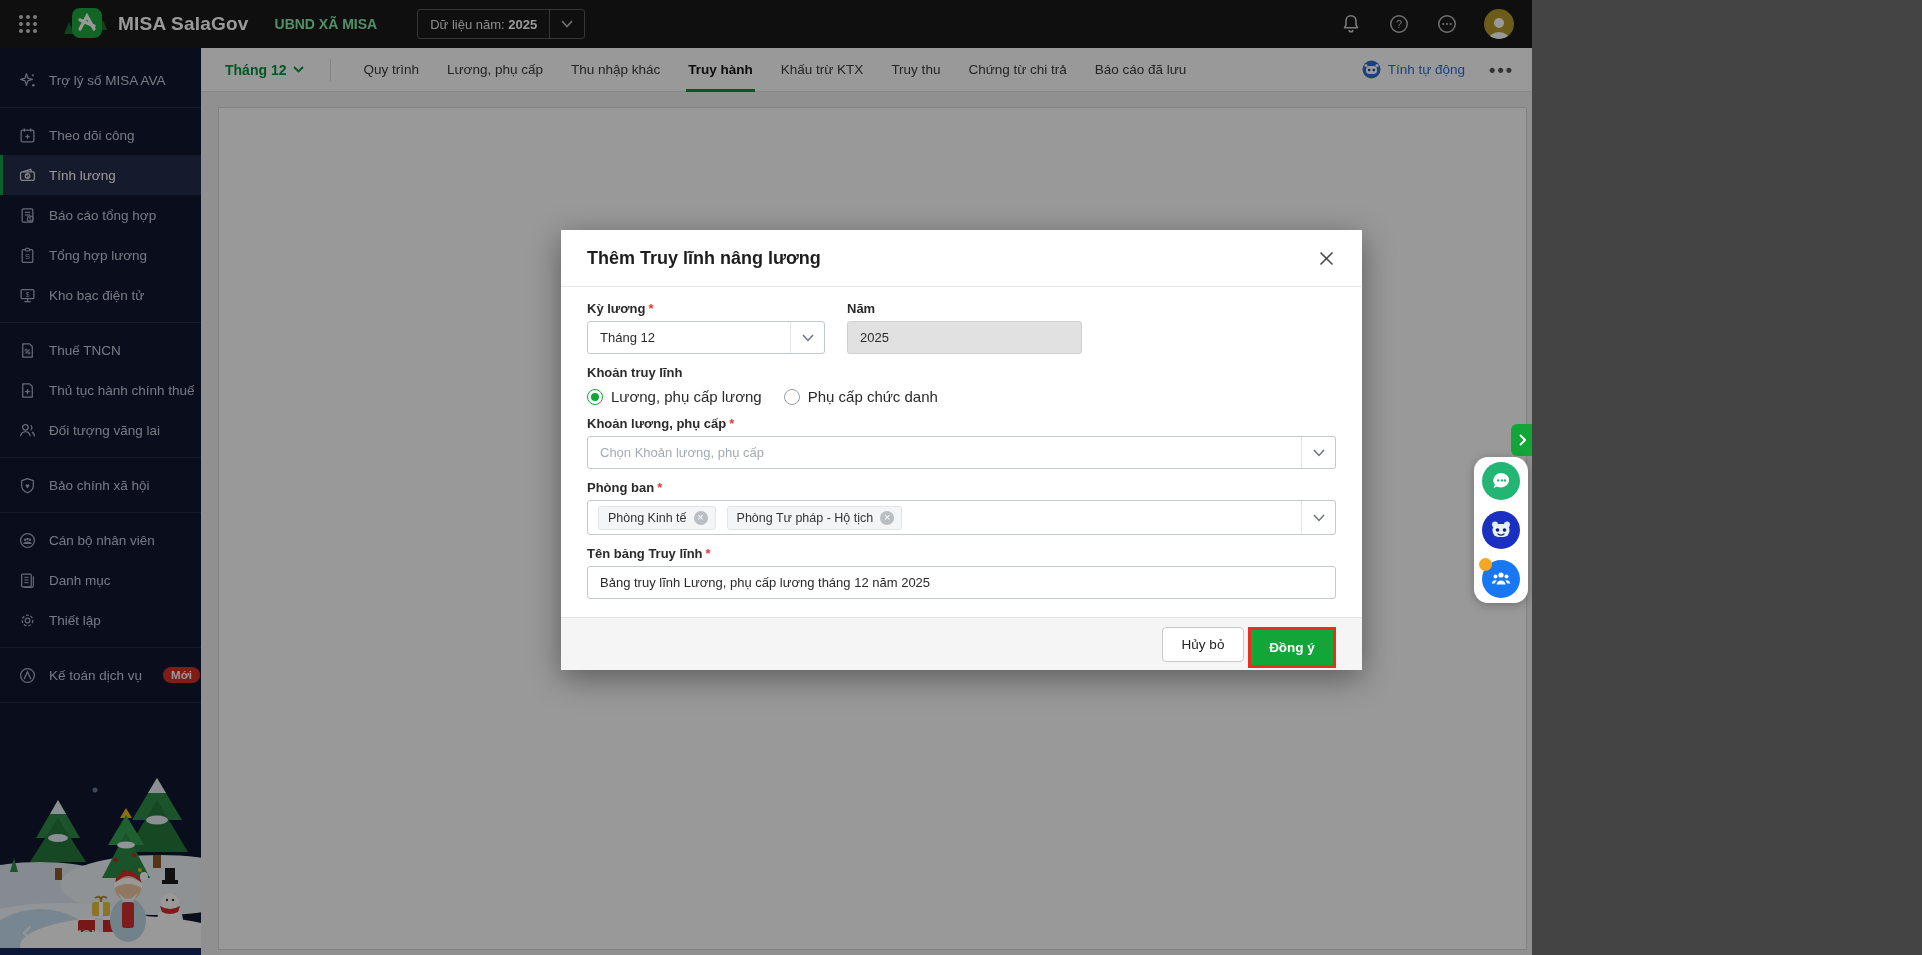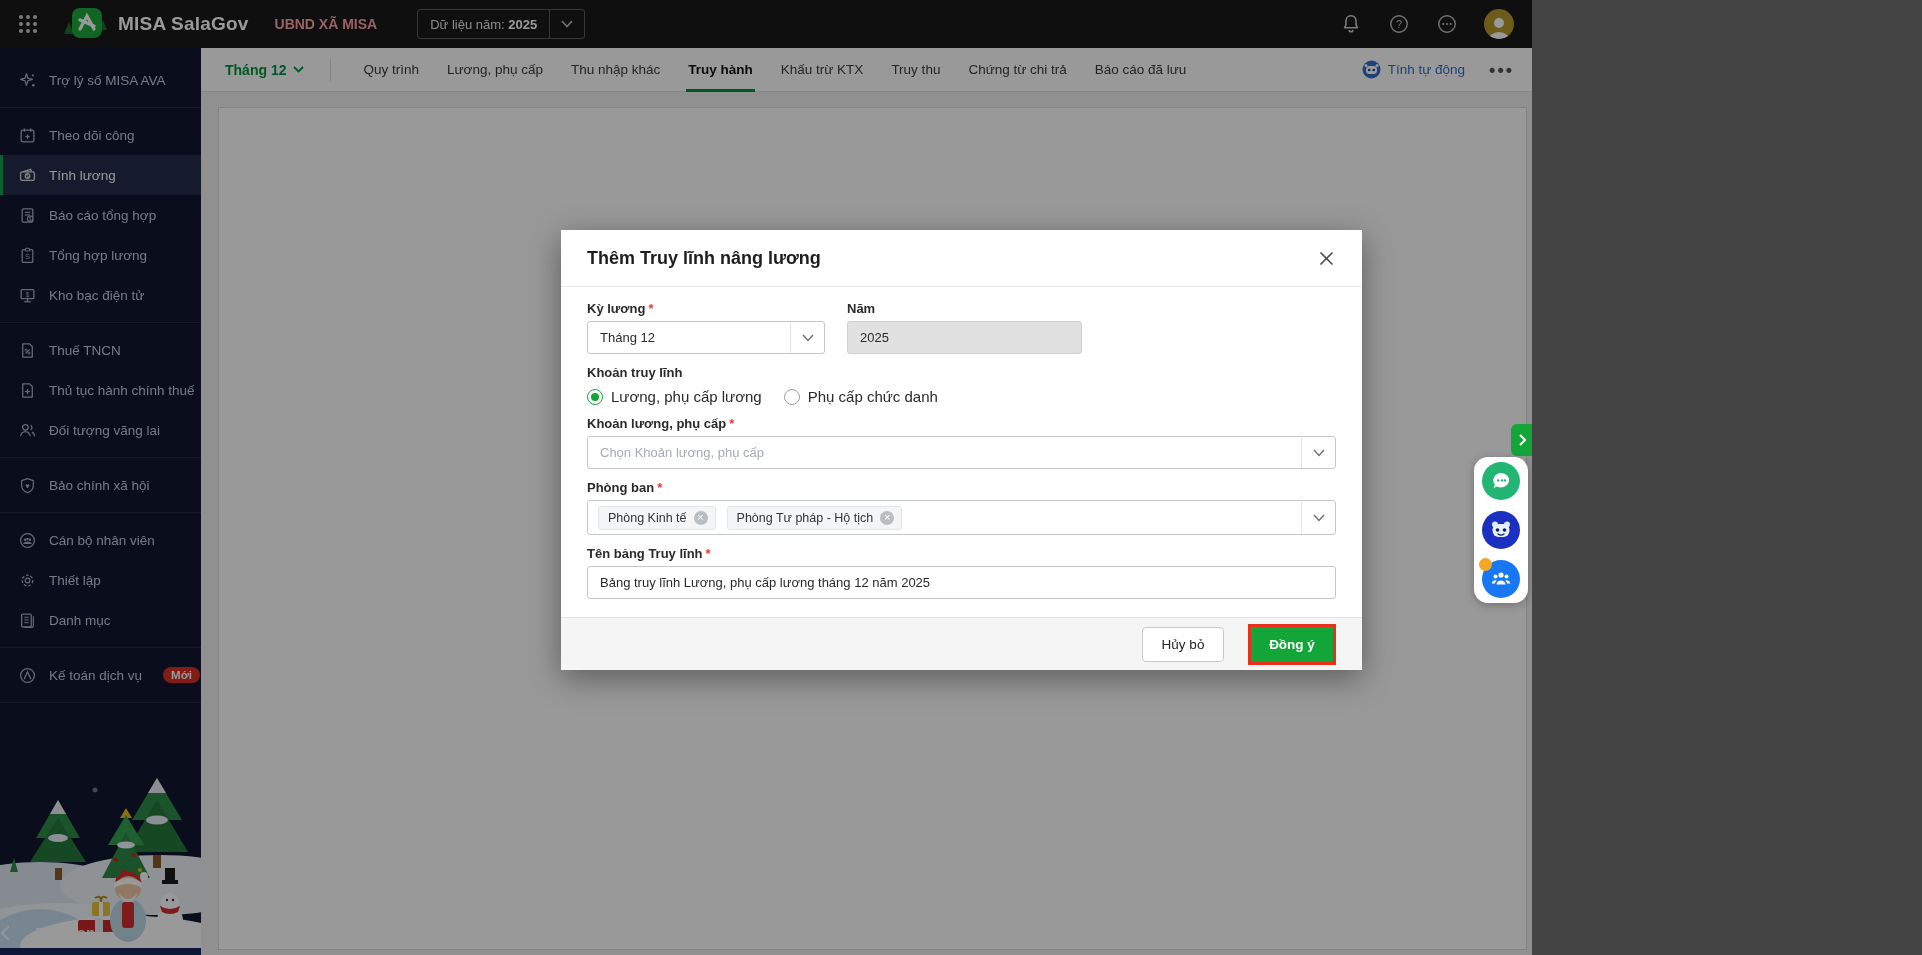--- a/index.html
+++ b/index.html
@@ -11,21 +11,21 @@
             display:flex; align-items:center; padding:0 18px; z-index:10; }
   .grid-icon { width:20px; height:20px; margin-right:30px; cursor:pointer; }
   .logo { width:36px; height:36px; position:relative; margin-right:14px; }
   .logo .sq { position:absolute; left:4px; top:2px; width:30px; height:30px; border-radius:8px; background:#1fab3e; }
   .logo svg { position:absolute; left:4px; top:2px; }
   .logo .hat { position:absolute; left:-4px; top:16px; width:0; height:0; border-left:5px solid transparent;
                border-right:5px solid transparent; border-bottom:12px solid #1c6e33; }
   .logo .hat2 { position:absolute; right:-3px; top:14px; width:0; height:0; border-left:4px solid transparent;
                border-right:4px solid transparent; border-bottom:10px solid #1c6e33; }
   .app-title { color:#fff; font-size:19px; font-weight:700; letter-spacing:.2px; margin-right:26px; }
-  .org-name { color:#fca5a5; font-size:14px; font-weight:700; margin-right:40px; }
+  .org-name { color:#86efac; font-size:14px; font-weight:700; margin-right:40px; }
   .year-box { display:flex; align-items:center; height:30px; border:1px solid #5a5a5a; border-radius:3px;
               color:#e6e6e6; font-size:13px; cursor:pointer; }
   .year-box .txt { padding:0 12px; }
   .year-box .txt b { color:#fff; }
   .year-box .sep { width:1px; height:100%; background:#5a5a5a; }
   .year-box .chev { width:34px; display:flex; align-items:center; justify-content:center; height:100%; }
   .topbar-right { margin-left:auto; display:flex; align-items:center; gap:26px; }
   .tb-ic { width:22px; height:22px; cursor:pointer; }
   .avatar { width:30px; height:30px; border-radius:50%; background:#b5982b; display:flex; align-items:flex-end;
             justify-content:center; overflow:hidden; cursor:pointer; }
@@ -35,22 +35,22 @@
   .side-list { padding-top:12px; }
   .side-item { display:flex; align-items:center; height:40px; padding-left:19px; gap:13px; color:#c6cbdb;
                font-size:13.5px; cursor:pointer; position:relative; }
   .side-item svg { flex:0 0 17px; opacity:.85; }
   .side-item.active { background:#232c4a; color:#fff; }
   .side-item.active::before { content:""; position:absolute; left:0; top:0; bottom:0; width:3px; background:#15a24a; }
   .side-div { height:1px; background:#262e4d; margin:7px 0; }
   .badge-new { background:#d93025; color:#fff; font-size:11.5px; font-weight:700; border-radius:9px;
                padding:2px 8px; margin-left:8px; }
   .xmas { position:absolute; left:0; bottom:7px; width:201px; height:188px; pointer-events:none; }
-  .collapse-btn { position:absolute; left:0; bottom:14px; width:201px; display:flex; align-items:center; gap:26px;
-                  color:rgba(255,255,255,.85); font-size:15px; font-weight:700; cursor:pointer; z-index:3; }
+  .collapse-btn { position:absolute; left:0; bottom:14px; width:201px; display:flex; align-items:center; gap:9px;
+                  padding-left:22px; color:rgba(255,255,255,.85); font-size:15px; font-weight:700; cursor:pointer; z-index:3; }
   .bottom-strip { position:absolute; left:0; bottom:0; width:201px; height:7px; background:#15255c; }
 
   
   .tabbar { position:absolute; left:201px; top:48px; right:0; height:44px; background:#fff;
             border-bottom:1px solid #e2e2e2; display:flex; align-items:center; padding:0 18px 0 24px; z-index:8; }
   .month-sel { display:flex; align-items:center; gap:7px; color:#00953d; font-weight:700; font-size:14px; cursor:pointer; }
   .tab-vdiv { width:1px; height:22px; background:#dcdcdc; margin:0 18px 0 26px; }
   .tab { padding:0 14px; font-size:13.5px; color:#3c3c3c; height:44px; line-height:44px; cursor:pointer; position:relative; }
   .tab.active { font-weight:700; color:#111; }
   .tab.active::after { content:""; position:absolute; left:12px; right:12px; bottom:0; height:3px; background:#00953d; }
@@ -87,21 +87,21 @@
   .radio { width:16px; height:16px; border:1.5px solid #9aa0a6; border-radius:50%; position:relative; flex:0 0 16px; }
   .radio.checked { border-color:#12a639; }
   .radio.checked::after { content:""; position:absolute; inset:3px; border-radius:50%; background:#12a639; }
   .multisel { height:35px; border:1px solid #c3c8cc; border-radius:3px; display:flex; align-items:center; cursor:pointer; }
   .tags { display:flex; gap:11px; padding:0 10px; flex:1; }
   .tag { display:flex; align-items:center; gap:7px; background:#f4f5f6; border:1px solid #e2e4e6; border-radius:3px;
          height:24px; padding:0 7px 0 9px; font-size:12.5px; color:#333; }
   .tag-x { width:14px; height:14px; border-radius:50%; background:#b9bec3; color:#fff; font-size:11px; line-height:13px;
            text-align:center; cursor:pointer; }
   .modal-footer { height:53px; background:#f5f5f5; border-top:1px solid #e5e5e5; border-radius:0 0 4px 4px;
-                  display:flex; align-items:center; justify-content:flex-end; padding:0 26px; gap:24px; }
+                  display:flex; align-items:flex-start; justify-content:flex-end; padding:9px 26px; gap:4px; }
   .btn-cancel { width:82px; height:35px; background:#fff; border:1px solid #c9c9c9; border-radius:4px;
                 font-size:13.5px; color:#222; cursor:pointer; font-family:inherit; }
   .confirm-wrap { border:3px solid #e8311d; }
   .btn-confirm { width:82px; height:35px; background:#12a639; border:none; color:#fff; font-weight:700;
                  font-size:13.5px; cursor:pointer; font-family:inherit; display:block; }
 
   
   .float-tab { position:absolute; right:0; top:424px; width:21px; height:32px; background:#12a639; border-radius:6px 0 0 6px;
                display:flex; align-items:center; justify-content:center; color:#fff; z-index:60; cursor:pointer; }
   .float-panel { position:absolute; right:4px; top:457px; width:54px; height:146px; background:#fff; border-radius:14px;
@@ -280,34 +280,34 @@
             <circle cx="8" cy="8" r="6.5" fill="none" stroke="currentColor" stroke-width="1.2"></circle>
             <circle cx="5.7" cy="7.3" r="1.1" fill="currentColor"></circle>
             <circle cx="10.3" cy="7.3" r="1.1" fill="currentColor"></circle>
             <circle cx="8" cy="6.6" r="1.2" fill="currentColor"></circle>
             <path d="M3.8 11.4 a4.3 3 0 0 1 8.4 0 Z" fill="currentColor"></path>
           </svg>
         <span>Cán bộ nhân viên</span>
       </div>
       <div class="side-item">
         <svg width="17" height="17" viewBox="0 0 16 16">
-            <circle cx="8" cy="8" r="2.2" fill="none" stroke="currentColor" stroke-width="1.2"></circle>
-            <circle cx="8" cy="8" r="5" fill="none" stroke="currentColor" stroke-width="1.2" stroke-dasharray="2.6 1.7"></circle>
-          </svg>
-        <span>Thiết lập</span>
-      </div>
-      <div class="side-item">
-        <svg width="17" height="17" viewBox="0 0 16 16">
             <rect x="2.5" y="2" width="9" height="12" rx="1" fill="none" stroke="currentColor" stroke-width="1.2"></rect>
             <line x1="5" y1="5" x2="9" y2="5" stroke="currentColor" stroke-width="1"></line>
             <line x1="5" y1="7.5" x2="9" y2="7.5" stroke="currentColor" stroke-width="1"></line>
             <line x1="5" y1="10" x2="9" y2="10" stroke="currentColor" stroke-width="1"></line>
             <path d="M13.5 4 V13 a1.5 1.5 0 0 1 -1.5 1.5 H5" fill="none" stroke="currentColor" stroke-width="1.1"></path>
           </svg>
         <span>Danh mục</span>
+      </div>
+      <div class="side-item">
+        <svg width="17" height="17" viewBox="0 0 16 16">
+            <circle cx="8" cy="8" r="2.2" fill="none" stroke="currentColor" stroke-width="1.2"></circle>
+            <circle cx="8" cy="8" r="5" fill="none" stroke="currentColor" stroke-width="1.2" stroke-dasharray="2.6 1.7"></circle>
+          </svg>
+        <span>Thiết lập</span>
       </div>
       <div class="side-div"></div>
       <div class="side-item">
         <svg width="17" height="17" viewBox="0 0 16 16">
             <circle cx="8" cy="8" r="6.5" fill="none" stroke="currentColor" stroke-width="1.2"></circle>
             <path d="M5 11 L8 4.5 L11 11" fill="none" stroke="currentColor" stroke-width="1.3" stroke-linecap="round"></path>
           </svg>
         <span>Kế toán dịch vụ</span>
         <span class="badge-new">Mới</span>
       </div>

